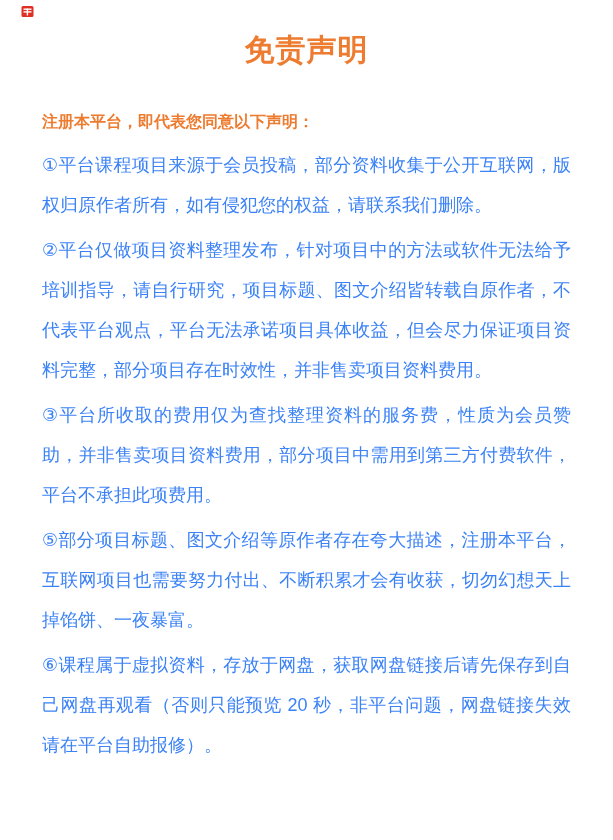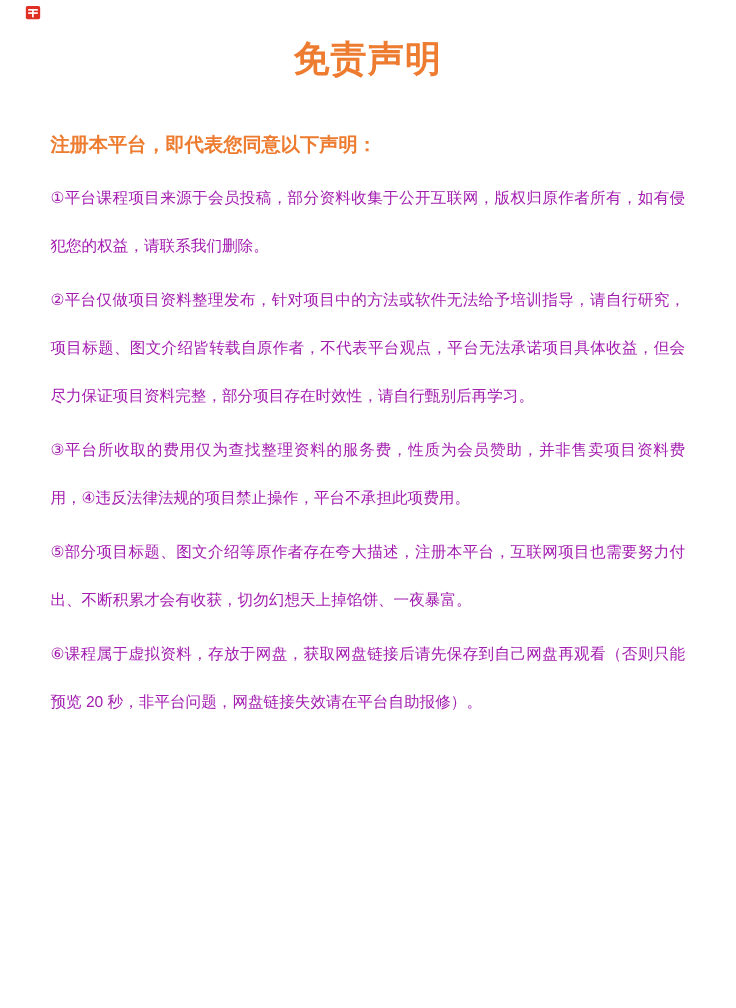--- a/index.html
+++ b/index.html
@@ -37,23 +37,23 @@
     margin: 40px 0 1px 0;
     font-size: 16px;
     line-height: 28px;
     font-weight: bold;
   }
   .body-text {
     margin-top: 9px;
   }
   .body-text p {
     margin: 0 0 5px 0;
-    font-size: 13px;
+    font-size: 18px;
     line-height: 40px;
-    color: #a21caf;
+    color: #3b82f6;
     text-align: justify;
     word-break: break-all;
   }
 </style>
 </head>
 <body>
 
 <div class="page">
 
   <span class="red-seal">
@@ -64,19 +64,19 @@
       <rect x="5.7" y="3.5" width="1.4" height="7" fill="#ffffff"></rect>
     </svg>
   </span>
 
   <h1 class="page-title" style="color:#ED7C30;">免责声明</h1>
 
   <p class="intro" style="color:#ED7C30;">注册本平台，即代表您同意以下声明：</p>
 
   <div class="body-text">
     <p>①平台课程项目来源于会员投稿，部分资料收集于公开互联网，版权归原作者所有，如有侵犯您的权益，请联系我们删除。</p>
-    <p>②平台仅做项目资料整理发布，针对项目中的方法或软件无法给予培训指导，请自行研究，项目标题、图文介绍皆转载自原作者，不代表平台观点，平台无法承诺项目具体收益，但会尽力保证项目资料完整，部分项目存在时效性，请自行甄别后再学习。</p>
-    <p>③平台所收取的费用仅为查找整理资料的服务费，性质为会员赞助，并非售卖项目资料费用，④违反法律法规的项目禁止操作，平台不承担此项费用。</p>
+    <p>②平台仅做项目资料整理发布，针对项目中的方法或软件无法给予培训指导，请自行研究，项目标题、图文介绍皆转载自原作者，不代表平台观点，平台无法承诺项目具体收益，但会尽力保证项目资料完整，部分项目存在时效性，并非售卖项目资料费用。</p>
+    <p>③平台所收取的费用仅为查找整理资料的服务费，性质为会员赞助，并非售卖项目资料费用，部分项目中需用到第三方付费软件，平台不承担此项费用。</p>
     <p>⑤部分项目标题、图文介绍等原作者存在夸大描述，注册本平台，互联网项目也需要努力付出、不断积累才会有收获，切勿幻想天上掉馅饼、一夜暴富。</p>
     <p>⑥课程属于虚拟资料，存放于网盘，获取网盘链接后请先保存到自己网盘再观看（否则只能预览 20 秒，非平台问题，网盘链接失效请在平台自助报修）。</p>
   </div>
 
 </div>
 
 </body></html>

